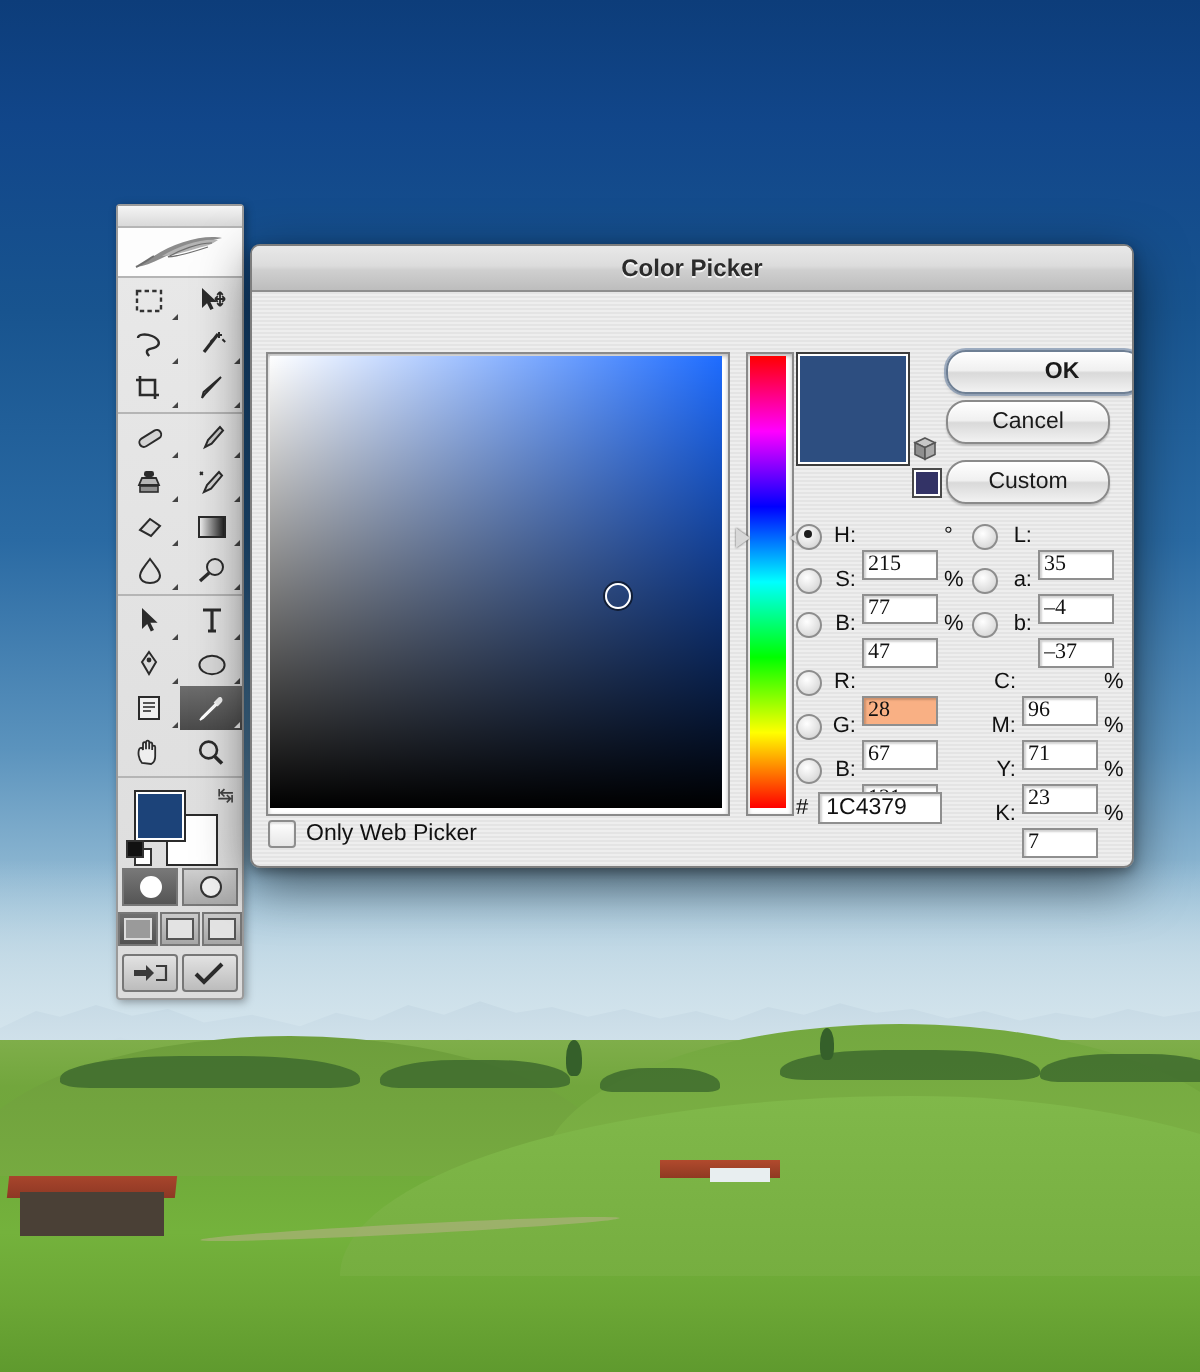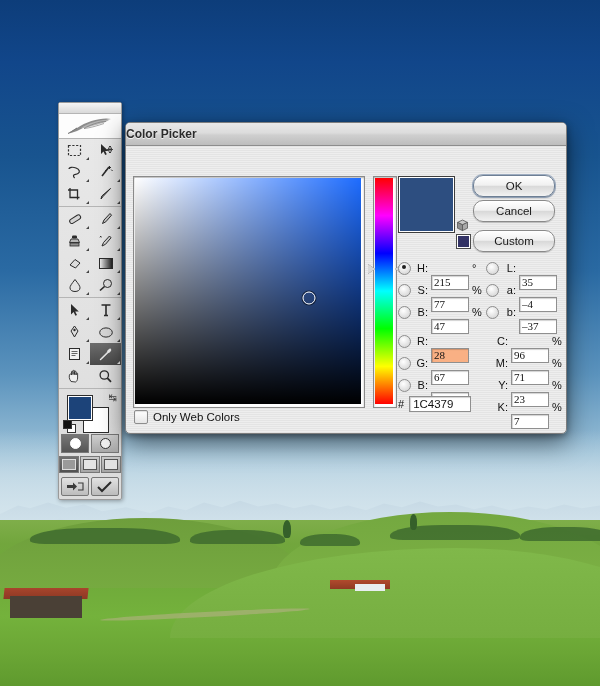--- a/index.html
+++ b/index.html
@@ -177,21 +177,21 @@
     border:1px solid #7d7d7d;border-radius:5px 5px 5px 5px;
     box-shadow:0 8px 26px rgba(0,0,0,.55), 0 2px 6px rgba(0,0,0,.35);
     overflow:hidden;z-index:10;
     background:
       repeating-linear-gradient(180deg,#eeeeee 0px,#eeeeee 1px,#e4e4e4 1px,#e4e4e4 2px);
   }
   .titlebar{
     height:22px;
     background:linear-gradient(180deg,#e8e8e8 0%,#dcdcdc 45%,#cfcfcf 55%,#bdbdbd 100%);
     border-bottom:1px solid #8d8d8d;
-    display:flex;align-items:center;
+    display:flex;align-items:center;justify-content:center;
     position:relative;
   }
   .titlebar .title{
     font-size:12px;font-weight:bold;color:#2b2b2b;
     text-shadow:0 1px 0 rgba(255,255,255,.8);
   }
   .pk-body{position:relative;height:288px;}
   .pk-label{
     position:absolute;left:8px;top:9px;font-size:12px;color:#1c1c1c;
   }
@@ -251,21 +251,22 @@
     position:absolute;width:80px;height:20px;border-radius:10px;
     border:1px solid #8a8a8a;
     background:linear-gradient(180deg,#ffffff 0%,#f0f0f0 46%,#d9d9d9 52%,#f2f2f2 100%);
     box-shadow:0 1px 1px rgba(0,0,0,.18), inset 0 1px 0 #fff;
     font-size:11.5px;color:#1a1a1a;
     display:flex;align-items:center;justify-content:center;
   }
   .aqua-btn.default{
     border-color:#6e7f94;
     box-shadow:0 0 0 1px rgba(90,120,160,.5), 0 1px 2px rgba(0,0,0,.22), inset 0 1px 0 #fff;
-    font-weight:normal;
+    font-weight:bold;
+    padding-left:17px;
   }
   #btn-ok{left:347px;top:29px;}
   #btn-cancel{left:347px;top:54px;}
   #btn-custom{left:347px;top:84px;}
 
   
   .fields{position:absolute;left:272px;top:112px;width:164px;}
   .frow{display:flex;align-items:center;height:20px;margin-bottom:2px;}
   .frow.gap{margin-top:9px;}
   .radio{
@@ -679,17 +680,17 @@
       </div>
     </div>
 
     <div class="hexrow">
       <span class="hash">#</span>
       <input class="hexin" value="1C4379" style="">
     </div>
 
     <label class="webchk">
       <span class="chkbox"></span>
-      <span>Only Web Colors</span>
+      <span>Only Web Picker</span>
     </label>
 
   </div>
 </div>
 
 </body></html>

